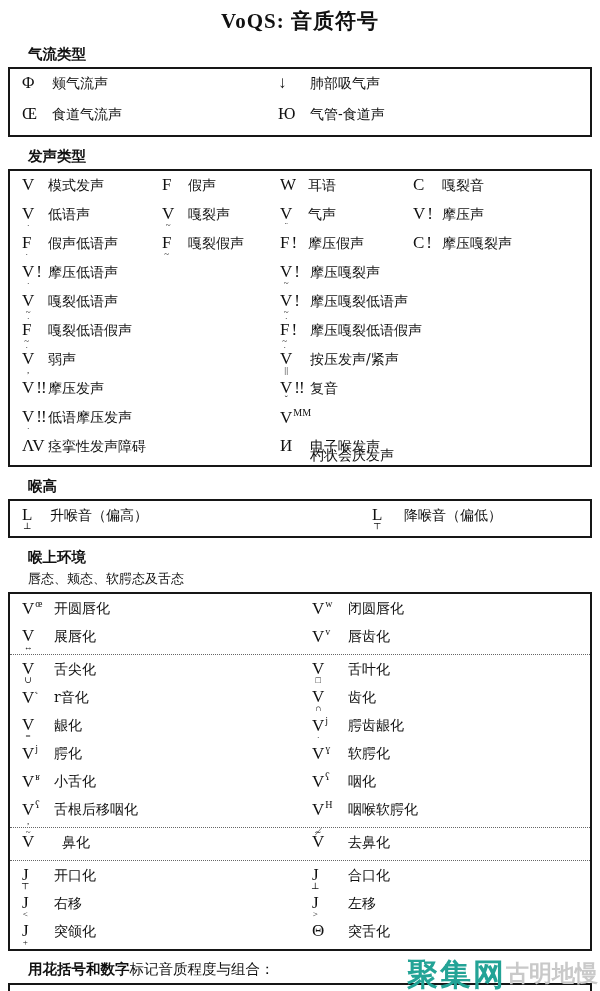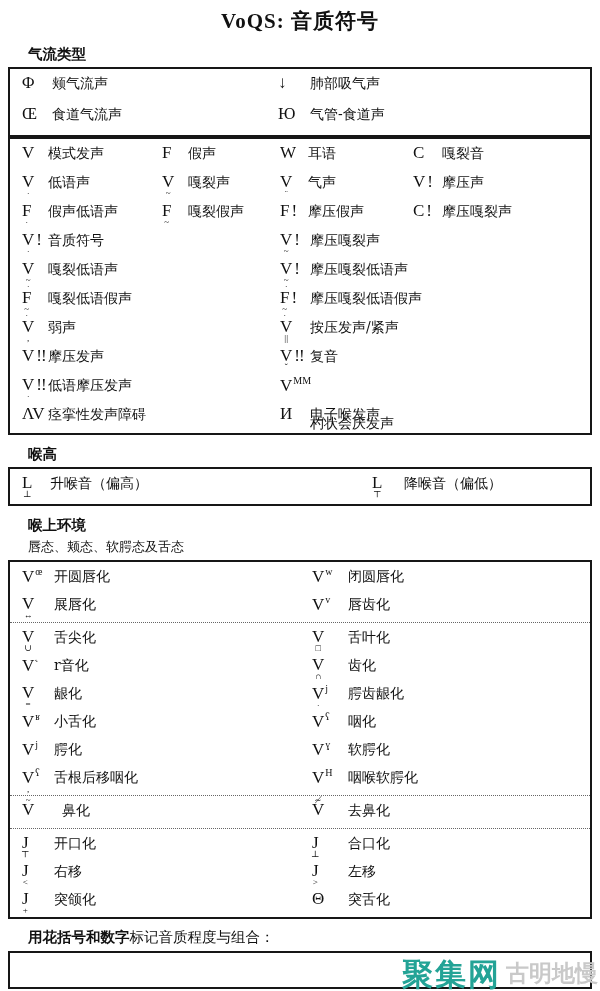--- a/index.html
+++ b/index.html
@@ -22,21 +22,21 @@
   .after{margin-left:2px;letter-spacing:-1px;}
   .lbl{position:absolute;top:4px;font-size:14px;white-space:nowrap;
        font-family:"DejaVu Serif","DejaVu Sans",serif;}
   .divider{border-top:1px dotted #666;margin:2px 0;height:0;}
   .usage-head{margin:9px 0 4px 28px;font-size:14.5px;}
   .usage-head .bd{font-weight:bold;}
   .usage-box{height:30px;display:flex;align-items:center;justify-content:center;}
   .watermark{position:absolute;right:2px;bottom:1px;white-space:nowrap;line-height:1;}
   .wm-teal{font-weight:bold;font-size:31px;letter-spacing:2px;
        font-family:"DejaVu Sans","Liberation Sans",sans-serif;}
-  .wm-gray{font-weight:bold;font-size:23px;margin-left:5px;vertical-align:4px;
+  .wm-gray{font-weight:bold;font-size:23px;vertical-align:4px;
        font-family:"DejaVu Sans","Liberation Sans",sans-serif;}
 </style>
 </head>
 <body>
 
 <div class="page">
 
   <h1>VoQS: 音质符号</h1>
 
   <div class="sec-head">气流类型</div>
@@ -48,20 +48,21 @@
         <span class="lbl" style="left: 300px;">肺部吸气声</span>
       </div>
       <div class="row" style="height: 31px;">
         <span class="sym" style="left: 12px;"><span class="b">Œ</span></span>
         <span class="lbl" style="left: 42px;">食道气流声</span>
         <span class="sym" style="left: 268px;"><span class="b">Ю</span></span>
         <span class="lbl" style="left: 300px;">气管-食道声</span>
       </div>
     </div>
 
+  <div class="sec-head">发声类型</div>
   <div class="box" id="box-phonation">
       <div class="row" style="height: 29px;">
         <span class="sym" style="left: 12px;"><span class="b">V</span></span>
         <span class="lbl" style="left: 38px;">模式发声</span>
         <span class="sym" style="left: 152px;"><span class="b">F</span></span>
         <span class="lbl" style="left: 178px;">假声</span>
         <span class="sym" style="left: 270px;"><span class="b">W</span></span>
         <span class="lbl" style="left: 298px;">耳语</span>
         <span class="sym" style="left: 403px;"><span class="b">C</span></span>
         <span class="lbl" style="left: 432px;">嘎裂音</span>
@@ -81,21 +82,21 @@
         <span class="lbl" style="left: 38px;">假声低语声</span>
         <span class="sym" style="left: 152px;"><span class="b">F<span class="mk below">~</span></span></span>
         <span class="lbl" style="left: 178px;">嘎裂假声</span>
         <span class="sym" style="left: 270px;"><span class="b">F</span><span class="after">!</span></span>
         <span class="lbl" style="left: 298px;">摩压假声</span>
         <span class="sym" style="left: 403px;"><span class="b">C</span><span class="after">!</span></span>
         <span class="lbl" style="left: 432px;">摩压嘎裂声</span>
       </div>
       <div class="row" style="height: 29px;">
         <span class="sym" style="left: 12px;"><span class="b">V<span class="mk below">·</span></span><span class="after">!</span></span>
-        <span class="lbl" style="left: 38px;">音质符号</span>
+        <span class="lbl" style="left: 38px;">摩压低语声</span>
         <span class="sym" style="left: 270px;"><span class="b">V<span class="mk below">~</span></span><span class="after">!</span></span>
         <span class="lbl" style="left: 300px;">摩压嘎裂声</span>
       </div>
       <div class="row" style="height: 29px;">
         <span class="sym" style="left: 12px;"><span class="b">V<span class="mk below">~</span><span class="mk below2">·</span></span></span>
         <span class="lbl" style="left: 38px;">嘎裂低语声</span>
         <span class="sym" style="left: 270px;"><span class="b">V<span class="mk below">~</span><span class="mk below2">·</span></span><span class="after">!</span></span>
         <span class="lbl" style="left: 300px;">摩压嘎裂低语声</span>
       </div>
       <div class="row" style="height: 29px;">
@@ -168,30 +169,30 @@
         <span class="sym" style="left: 302px;"><span class="b">V<span class="mk below">∩</span></span></span>
         <span class="lbl" style="left: 338px;">齿化</span>
       </div>
       <div class="row" style="height: 28px;">
         <span class="sym" style="left: 12px;"><span class="b">V<span class="mk below">=</span></span></span>
         <span class="lbl" style="left: 44px;">龈化</span>
         <span class="sym" style="left: 302px;"><span class="b">V<span class="mk below">·</span></span><span class="sup">j</span></span>
         <span class="lbl" style="left: 338px;">腭齿龈化</span>
       </div>
       <div class="row" style="height: 28px;">
+        <span class="sym" style="left: 12px;"><span class="b">V</span><span class="sup">j</span></span>
+        <span class="lbl" style="left: 44px;">腭化</span>
+        <span class="sym" style="left: 302px;"><span class="b">V</span><span class="sup">ɣ</span></span>
+        <span class="lbl" style="left: 338px;">软腭化</span>
+      </div>
+      <div class="row" style="height: 28px;">
         <span class="sym" style="left: 12px;"><span class="b">V</span><span class="sup">ʁ</span></span>
         <span class="lbl" style="left: 44px;">小舌化</span>
         <span class="sym" style="left: 302px;"><span class="b">V</span><span class="sup">ʕ</span></span>
         <span class="lbl" style="left: 338px;">咽化</span>
-      </div>
-      <div class="row" style="height: 28px;">
-        <span class="sym" style="left: 12px;"><span class="b">V</span><span class="sup">j</span></span>
-        <span class="lbl" style="left: 44px;">腭化</span>
-        <span class="sym" style="left: 302px;"><span class="b">V</span><span class="sup">ɣ</span></span>
-        <span class="lbl" style="left: 338px;">软腭化</span>
       </div>
       <div class="row" style="height: 28px;">
         <span class="sym" style="left: 12px;"><span class="b">V<span class="mk below">,</span></span><span class="sup">ʕ</span></span>
         <span class="lbl" style="left: 44px;">舌根后移咽化</span>
         <span class="sym" style="left: 302px;"><span class="b">V</span><span class="sup">H</span></span>
         <span class="lbl" style="left: 338px;">咽喉软腭化</span>
       </div>
       <div class="divider"></div>
       <div class="row" style="height: 28px;">
         <span class="sym" style="left: 12px;"><span class="b">V<span class="mk above">~</span></span></span>

